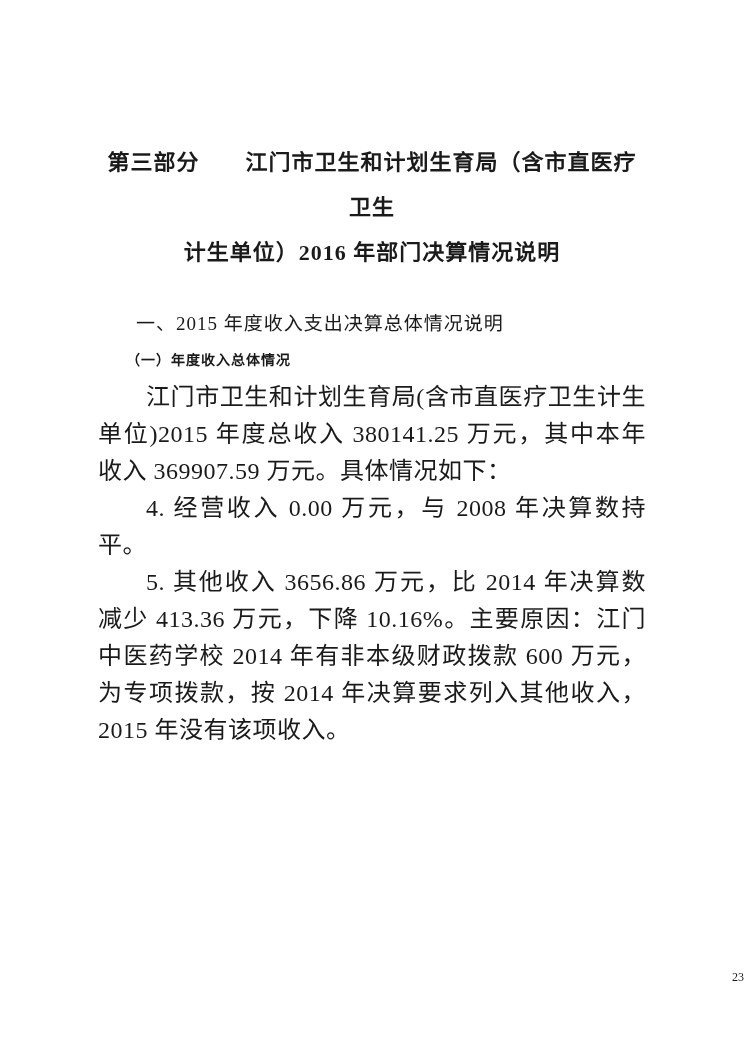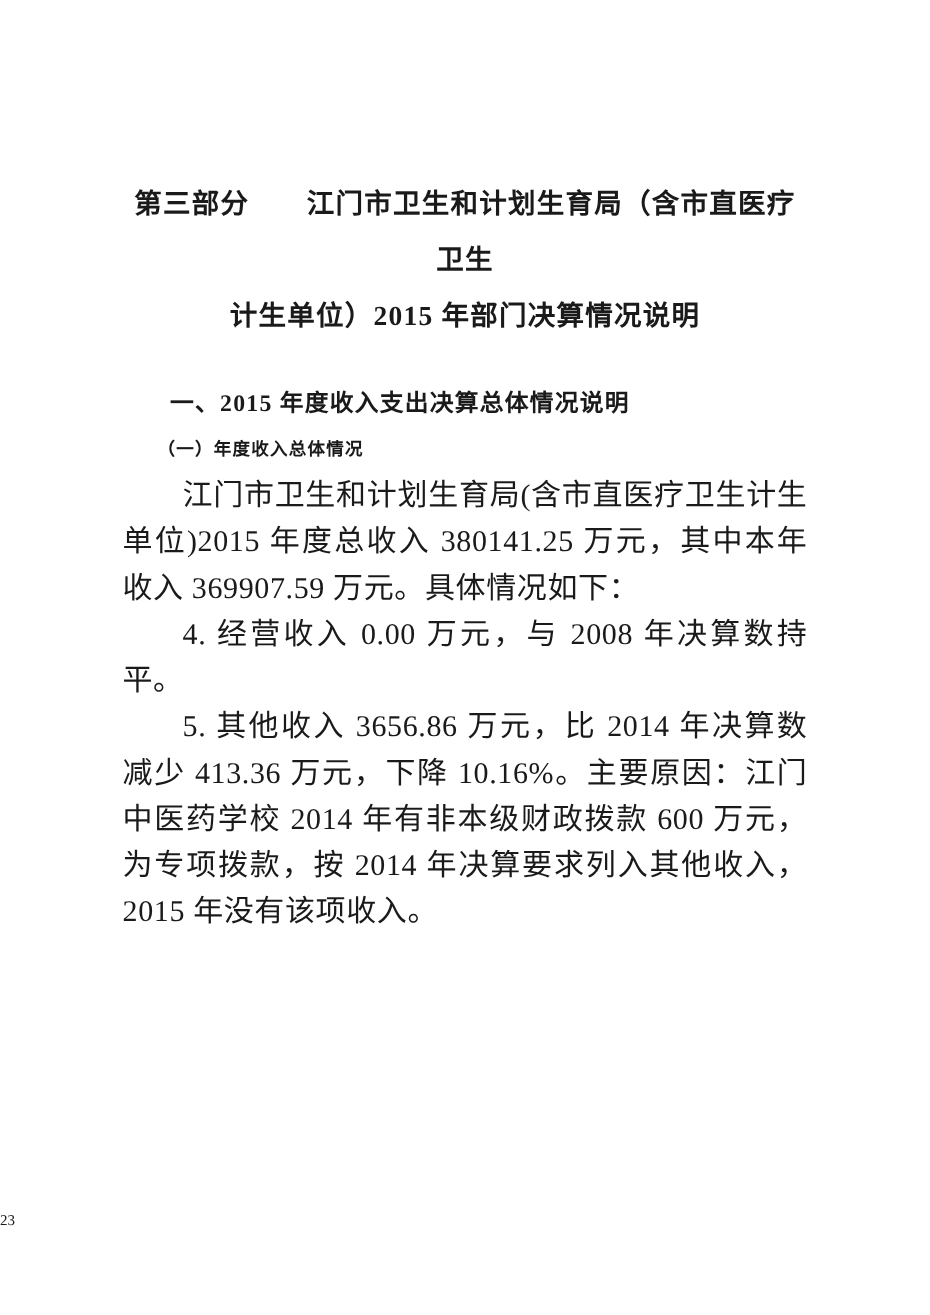--- a/index.html
+++ b/index.html
@@ -31,21 +31,21 @@
     line-height: 45px;
     text-align: center;
     letter-spacing: 1px;
   }
   .doc-title .title-line {
     display: block;
   }
   .heading-1 {
     margin: 30px 0 0 0;
     font-size: 19px;
-    font-weight: bold;
+    font-weight: normal;
     line-height: 37px;
     text-indent: 2em;
     letter-spacing: 1px;
   }
   .heading-2 {
     margin: 0;
     font-size: 14px;
     font-weight: bold;
     line-height: 37px;
     text-indent: 2em;
@@ -57,36 +57,36 @@
     line-height: 37px;
     text-indent: 2em;
     text-align: justify;
     letter-spacing: 0.5px;
   }
   .page-footer {
     position: absolute;
     top: 955px;
     left: 0;
     width: 744px;
-    text-align: left;
+    text-align: right;
   }
   .page-number {
     font-size: 12px;
     color: #1a1a1a;
   }
 </style>
 </head>
 <body>
 
 <div class="page">
   <div class="content">
 
     <h1 class="doc-title">
       <span class="title-line">第三部分　　江门市卫生和计划生育局（含市直医疗卫生</span>
-      <span class="title-line">计生单位）2015 年部门决算情况说明</span>
+      <span class="title-line">计生单位）2016 年部门决算情况说明</span>
     </h1>
 
     <p class="heading-1">一、2015 年度收入支出决算总体情况说明</p>
 
     <p class="heading-2">（一）年度收入总体情况</p>
 
     <p class="body-para">江门市卫生和计划生育局(含市直医疗卫生计生单位)2015 年度总收入 380141.25 万元，其中本年收入 369907.59 万元。具体情况如下：</p>
 
 
 

